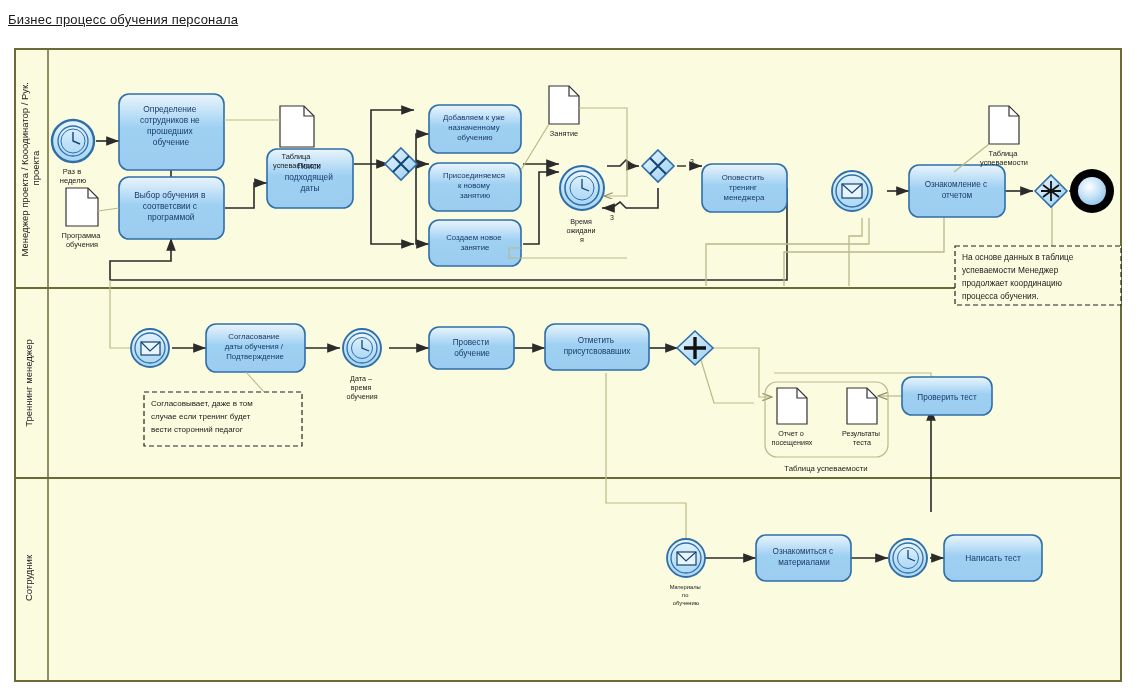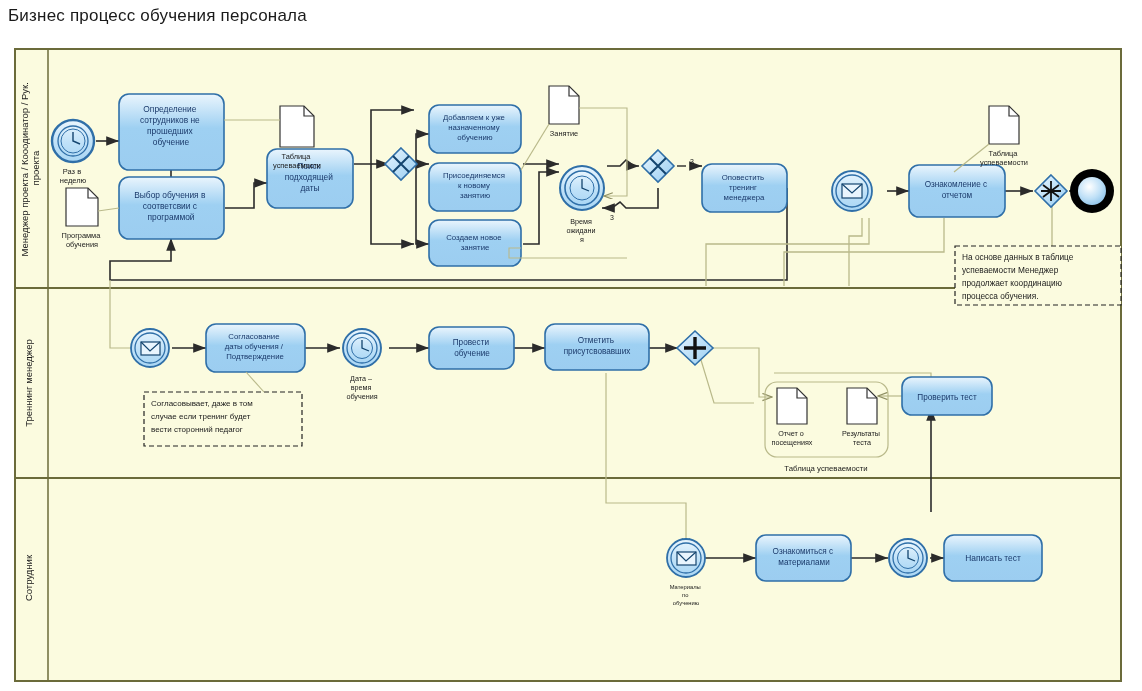--- a/index.html
+++ b/index.html
@@ -1,18 +1,18 @@
 <!DOCTYPE html>
 <html><head>
 <meta charset="utf-8">
 <title>BPMN</title>
 <style>
   html,body{margin:0;padding:0;background:#ffffff;}
   body{width:1142px;height:691px;font-family:"Liberation Sans",sans-serif;color:#111;overflow:hidden;}
-  #page-title{position:absolute;left:8px;top:6px;font-size:17px;color:#1a1a1a;letter-spacing:.2px;}
+  #page-title{position:absolute;left:8px;top:12px;font-size:13px;color:#1a1a1a;letter-spacing:.2px;text-decoration:underline;}
   #canvas{position:absolute;left:14px;top:48px;width:1108px;height:634px;}
   svg{display:block;}
   .lbl{font-family:"Liberation Sans",sans-serif;fill:#1b3a6b;}
   .lbl-dark{font-family:"Liberation Sans",sans-serif;fill:#1a1a1a;}
   .lane-title{font-family:"Liberation Sans",sans-serif;fill:#1a1a1a;font-size:9.5px;}
 </style>
 </head>
 <body>
 
 <div id="page-title">Бизнес процесс обучения персонала</div>

